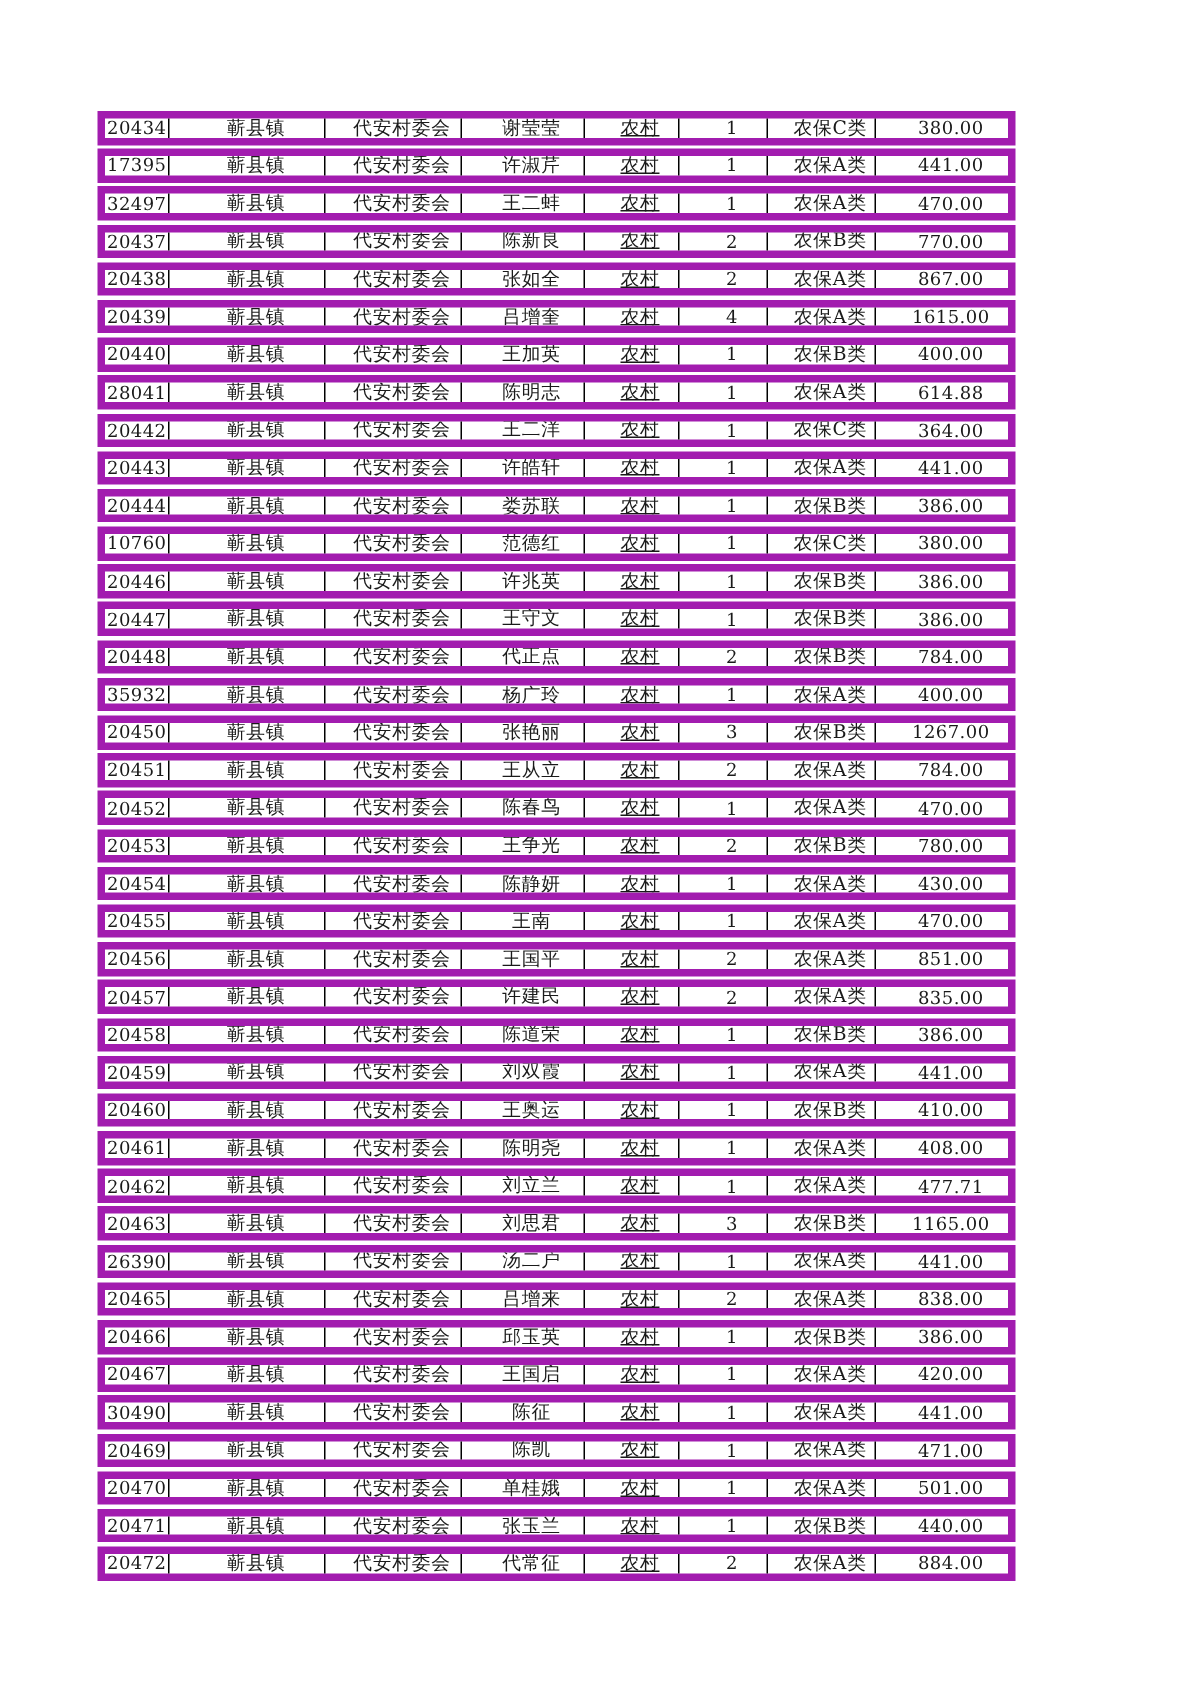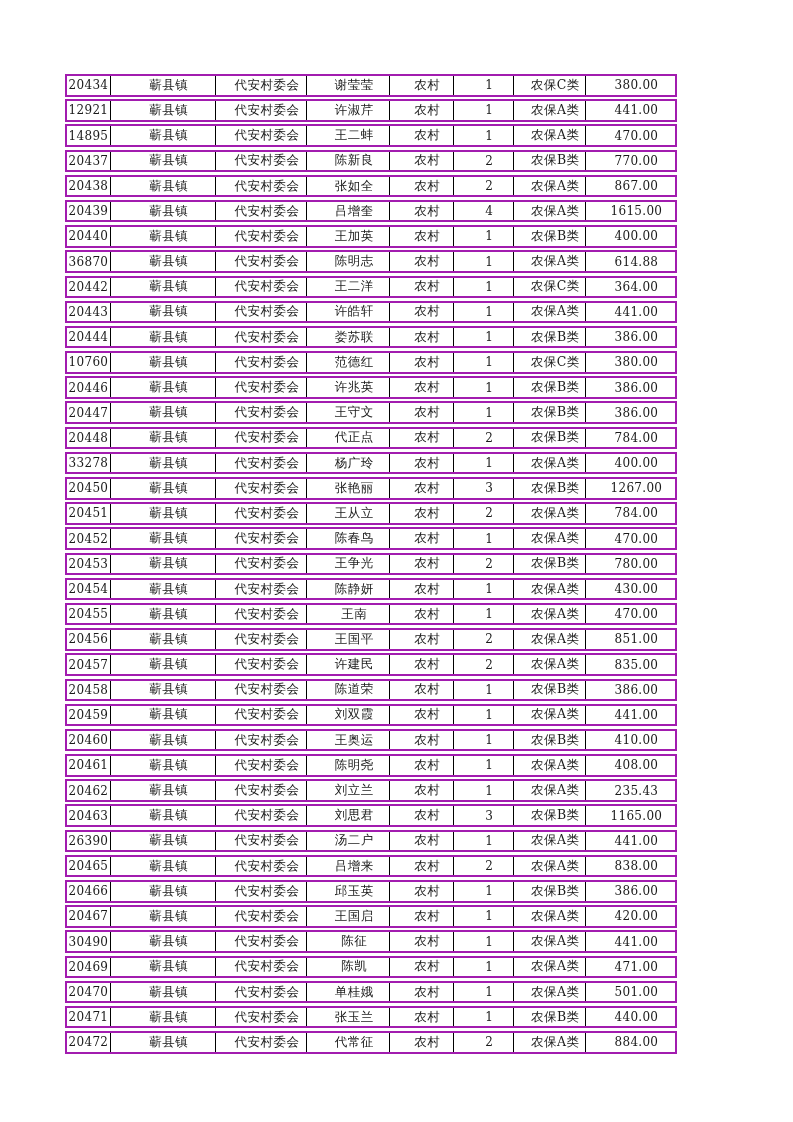--- a/index.html
+++ b/index.html
@@ -14,41 +14,41 @@
   .table{
     position:absolute;
     left:65px;top:74px;
     width:612px;
   }
   .row{
     display:flex;
     box-sizing:border-box;
     height:22.5px;
     margin-bottom:2.7px;
-    border:2px solid #a21caf;
+    border:5px solid #a21caf;
     background:#fff;
     gap:12px;
   }
   .cell{
     box-sizing:border-box;
     border-right:1px solid #000;
     display:flex;
     align-items:center;
     justify-content:center;
     font-size:12.5px;
     letter-spacing:0.5px;
     white-space:nowrap;
     overflow:hidden;
   }
   .cell:last-child{border-right:none;}
   .c0{width:51px;}
   .c1{width:108px;font-family:Liberation Serif, serif;}
   .c2{width:93px;}
   .c3{width:82px;text-align:center;}
-  .c4{width:60px;}
+  .c4{width:60px;text-decoration:underline;}
   .c5{width:56px;}
   .c6{width:70px;}
   .c7{width:90px;}
   .num{letter-spacing:0.3px;font-size:12px;}
 </style>
 </head>
 <body>
 
 <div class="page">
   <div class="table">
@@ -56,31 +56,31 @@
         <div class="cell c0 num">20434</div>
         <div class="cell c1">蕲县镇</div>
         <div class="cell c2">代安村委会</div>
         <div class="cell c3">谢莹莹</div>
         <div class="cell c4">农村</div>
         <div class="cell c5 num">1</div>
         <div class="cell c6">农保C类</div>
         <div class="cell c7 num">380.00</div>
       </div>
       <div class="row">
-        <div class="cell c0 num">12921</div>
+        <div class="cell c0 num">17395</div>
         <div class="cell c1">蕲县镇</div>
         <div class="cell c2">代安村委会</div>
         <div class="cell c3">许淑芹</div>
         <div class="cell c4">农村</div>
         <div class="cell c5 num">1</div>
         <div class="cell c6">农保A类</div>
         <div class="cell c7 num">441.00</div>
       </div>
       <div class="row">
-        <div class="cell c0 num">14895</div>
+        <div class="cell c0 num">32497</div>
         <div class="cell c1">蕲县镇</div>
         <div class="cell c2">代安村委会</div>
         <div class="cell c3">王二蚌</div>
         <div class="cell c4">农村</div>
         <div class="cell c5 num">1</div>
         <div class="cell c6">农保A类</div>
         <div class="cell c7 num">470.00</div>
       </div>
       <div class="row">
         <div class="cell c0 num">20437</div>
@@ -116,21 +116,21 @@
         <div class="cell c0 num">20440</div>
         <div class="cell c1">蕲县镇</div>
         <div class="cell c2">代安村委会</div>
         <div class="cell c3">王加英</div>
         <div class="cell c4">农村</div>
         <div class="cell c5 num">1</div>
         <div class="cell c6">农保B类</div>
         <div class="cell c7 num">400.00</div>
       </div>
       <div class="row">
-        <div class="cell c0 num">36870</div>
+        <div class="cell c0 num">28041</div>
         <div class="cell c1">蕲县镇</div>
         <div class="cell c2">代安村委会</div>
         <div class="cell c3">陈明志</div>
         <div class="cell c4">农村</div>
         <div class="cell c5 num">1</div>
         <div class="cell c6">农保A类</div>
         <div class="cell c7 num">614.88</div>
       </div>
       <div class="row">
         <div class="cell c0 num">20442</div>
@@ -196,21 +196,21 @@
         <div class="cell c0 num">20448</div>
         <div class="cell c1">蕲县镇</div>
         <div class="cell c2">代安村委会</div>
         <div class="cell c3">代正点</div>
         <div class="cell c4">农村</div>
         <div class="cell c5 num">2</div>
         <div class="cell c6">农保B类</div>
         <div class="cell c7 num">784.00</div>
       </div>
       <div class="row">
-        <div class="cell c0 num">33278</div>
+        <div class="cell c0 num">35932</div>
         <div class="cell c1">蕲县镇</div>
         <div class="cell c2">代安村委会</div>
         <div class="cell c3">杨广玲</div>
         <div class="cell c4">农村</div>
         <div class="cell c5 num">1</div>
         <div class="cell c6">农保A类</div>
         <div class="cell c7 num">400.00</div>
       </div>
       <div class="row">
         <div class="cell c0 num">20450</div>
@@ -333,21 +333,21 @@
         <div class="cell c7 num">408.00</div>
       </div>
       <div class="row">
         <div class="cell c0 num">20462</div>
         <div class="cell c1">蕲县镇</div>
         <div class="cell c2">代安村委会</div>
         <div class="cell c3">刘立兰</div>
         <div class="cell c4">农村</div>
         <div class="cell c5 num">1</div>
         <div class="cell c6">农保A类</div>
-        <div class="cell c7 num">235.43</div>
+        <div class="cell c7 num">477.71</div>
       </div>
       <div class="row">
         <div class="cell c0 num">20463</div>
         <div class="cell c1">蕲县镇</div>
         <div class="cell c2">代安村委会</div>
         <div class="cell c3">刘思君</div>
         <div class="cell c4">农村</div>
         <div class="cell c5 num">3</div>
         <div class="cell c6">农保B类</div>
         <div class="cell c7 num">1165.00</div>

